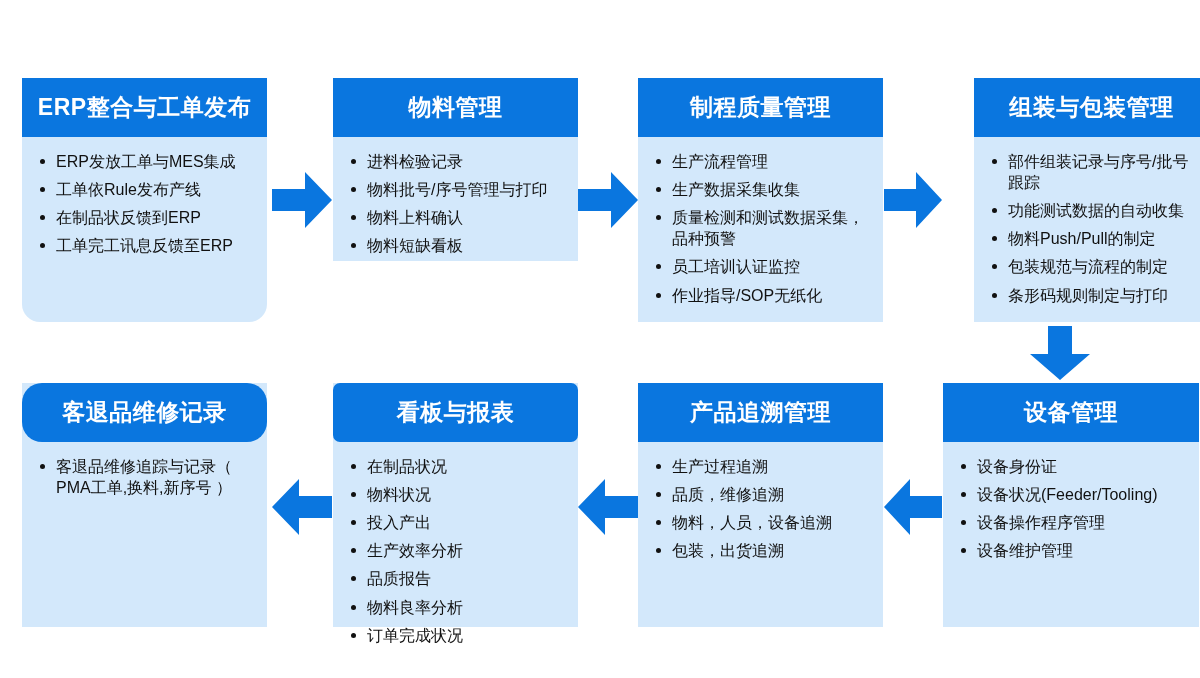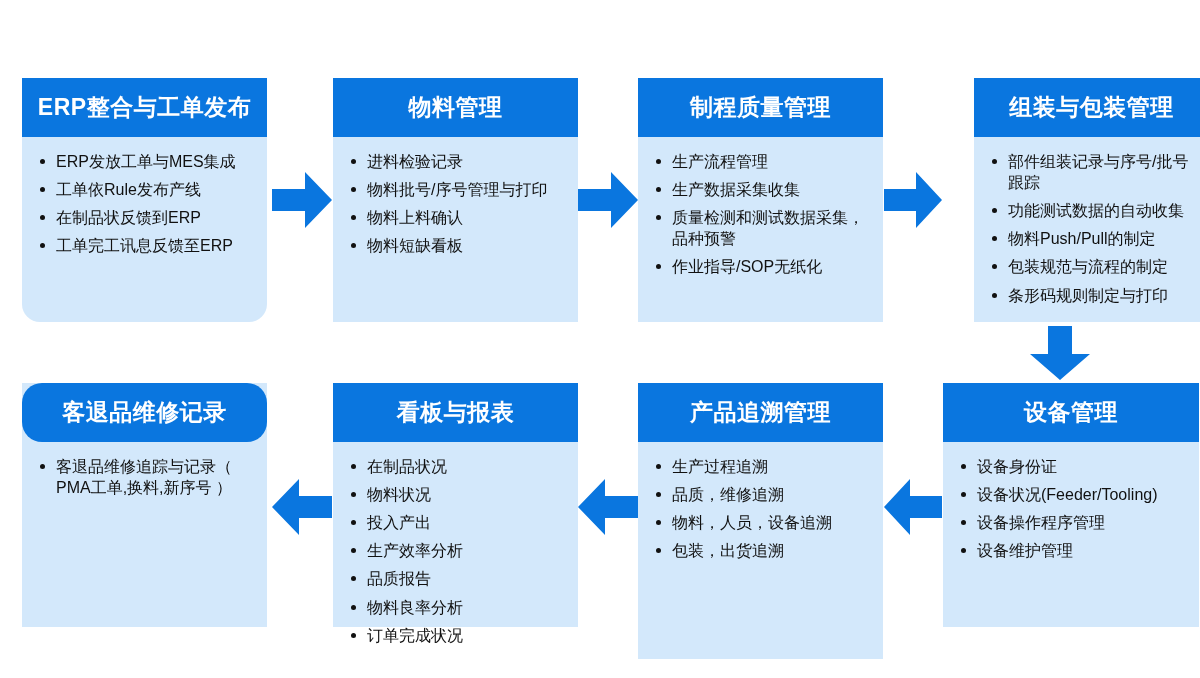--- a/index.html
+++ b/index.html
@@ -80,21 +80,21 @@
       </ul>
     </div>
   </div>
 
   <div class="arrow" style="left:272px;top:172px;">
     <svg width="60" height="56" viewBox="0 0 60 56" aria-hidden="true">
       <polygon points="0,17 33,17 33,0 60,28 33,56 33,39 0,39" fill="#0a76df"></polygon>
     </svg>
   </div>
 
-  <div class="card" style="left:333px;top:78px;width:245px;height:244px;">
+  <div class="card" style="left:333px;top:78px;width:245px;height:183px;">
     <div class="card-header" style="height:59px;">物料管理</div>
     <div class="card-body">
       <ul class="bullets">
         <li>进料检验记录</li>
         <li>物料批号/序号管理与打印</li>
         <li>物料上料确认</li>
         <li>物料短缺看板</li>
       </ul>
     </div>
   </div>
@@ -105,20 +105,21 @@
     </svg>
   </div>
 
   <div class="card" style="left:638px;top:78px;width:245px;height:244px;">
     <div class="card-header" style="height:59px;">制程质量管理</div>
     <div class="card-body tight">
       <ul class="bullets tight">
         <li>生产流程管理</li>
         <li>生产数据采集收集</li>
         <li>质量检测和测试数据采集，品种预警</li>
+        <li>员工培训认证监控</li>
         <li>作业指导/SOP无纸化</li>
       </ul>
     </div>
   </div>
 
   <div class="arrow" style="left:884px;top:172px;">
     <svg width="58" height="56" viewBox="0 0 58 56" aria-hidden="true">
       <polygon points="0,17 32,17 32,0 58,28 32,56 32,39 0,39" fill="#0a76df"></polygon>
     </svg>
   </div>
@@ -151,41 +152,41 @@
     </div>
   </div>
 
   <div class="arrow" style="left:272px;top:479px;">
     <svg width="60" height="56" viewBox="0 0 60 56" aria-hidden="true">
       <polygon points="60,17 27,17 27,0 0,28 27,56 27,39 60,39" fill="#0a76df"></polygon>
     </svg>
   </div>
 
   <div class="card" style="left:333px;top:383px;width:245px;height:244px;">
-    <div class="card-header" style="height:59px;">看板与报表</div>
+    <div class="card-header" style="height:59px;border-radius:7px;">看板与报表</div>
     <div class="card-body tight">
       <ul class="bullets tight">
         <li>在制品状况</li>
         <li>物料状况</li>
         <li>投入产出</li>
         <li>生产效率分析</li>
         <li>品质报告</li>
         <li>物料良率分析</li>
         <li>订单完成状况</li>
       </ul>
     </div>
   </div>
 
   <div class="arrow" style="left:578px;top:479px;">
     <svg width="60" height="56" viewBox="0 0 60 56" aria-hidden="true">
       <polygon points="60,17 27,17 27,0 0,28 27,56 27,39 60,39" fill="#0a76df"></polygon>
     </svg>
   </div>
 
-  <div class="card" style="left:638px;top:383px;width:245px;height:276px;">
+  <div class="card" style="left:638px;top:383px;width:245px;height:244px;">
     <div class="card-header" style="height:59px;">产品追溯管理</div>
     <div class="card-body">
       <ul class="bullets">
         <li>生产过程追溯</li>
         <li>品质，维修追溯</li>
         <li>物料，人员，设备追溯</li>
         <li>包装，出货追溯</li>
       </ul>
     </div>
   </div>

